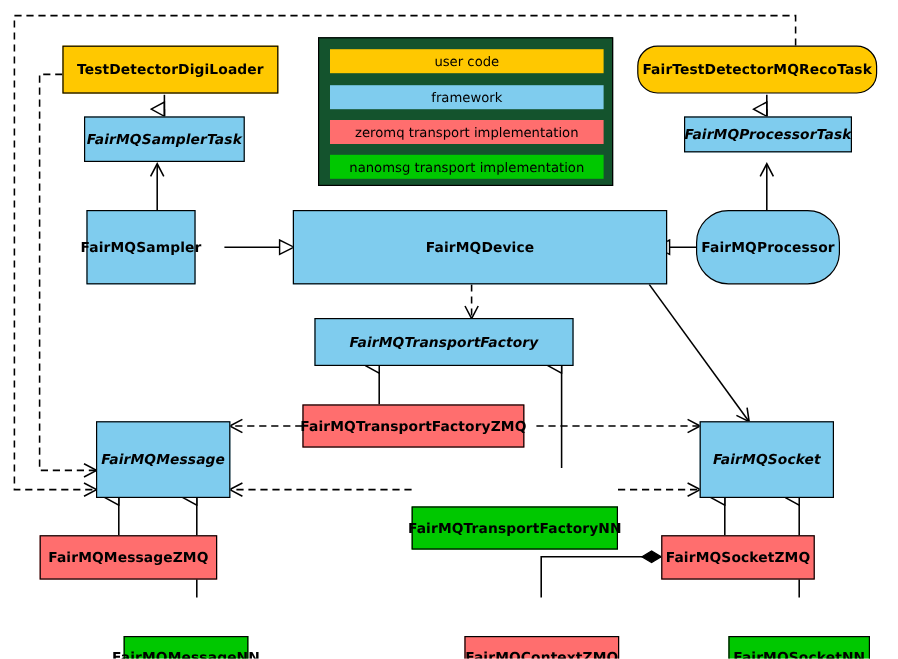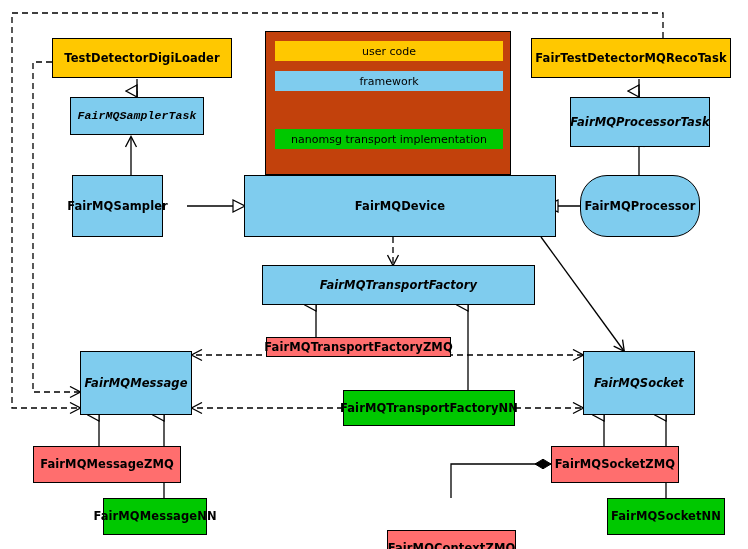--- a/index.html
+++ b/index.html
@@ -38,31 +38,31 @@
     color: #000000;
     line-height: 1.1;
     letter-spacing: 0.1px;
   }
   .node.italic {
     font-style: italic;
   }
   .usercode   { background: #FFC800; }
   .framework  { background: #7FCCEE; }
   .zeromq     { background: #FF6E6E; }
-  .nanomsg    { background: #00C800; }
+  .nanomsg    { background: #00C800; margin-top: 32px; }
 
   #legend-box {
     position: absolute;
     left: 265px;
     top: 31px;
     width: 246px;
-    height: 144px;
+    height: 124px;
     box-sizing: border-box;
     border: 1.6px solid #000000;
-    background: #c2410c;
+    background: #14532d;
   }
   .legend-row {
     position: absolute;
     left: 9px;
     width: 228px;
     height: 20px;
     font-size: 11px;
     font-weight: normal;
     font-style: normal;
     color: #000000;
@@ -149,58 +149,61 @@
     </g>
   </svg>
 
   <div id="legend-box">
     <div class="legend-row r0" style="background:#FFC800;">
       <span>user code</span>
     </div>
     <div class="legend-row r1" style="background:#7FCCEE;">
       <span>framework</span>
     </div>
+    <div class="legend-row r2" style="background:#FF6E6E;">
+      <span>zeromq transport implementation</span>
+    </div>
     <div class="legend-row r3" style="background:#00C800;">
       <span>nanomsg transport implementation</span>
     </div>
   </div>
 
   <div class="node usercode" style="left:52px; top:38px; width:180px; height:40px;">
     <span>TestDetectorDigiLoader</span>
   </div>
 
-  <div class="node usercode" style="left:531px; top:38px; width:200px; height:40px;">
+  <div class="node usercode" style="left:531px; top:38px; width:200px; height:40px;border-radius:17px;">
     <span>FairTestDetectorMQRecoTask</span>
   </div>
 
-  <div class="node framework italic" style="left:70px; top:97px; width:134px; height:38px;font-family:Liberation Mono, monospace;">
+  <div class="node framework italic" style="left:70px; top:97px; width:134px; height:38px;">
     <span>FairMQSamplerTask</span>
   </div>
 
-  <div class="node framework italic" style="left:570px; top:97px; width:140px; height:50px;">
+  <div class="node framework italic" style="left:570px; top:97px; width:140px; height:30px;">
     <span>FairMQProcessorTask</span>
   </div>
 
   <div class="node framework" style="left:72px; top:175px; width:91px; height:62px;">
     <span>FairMQSampler</span>
   </div>
 
   <div class="node framework" style="left:244px; top:175px; width:312px; height:62px;">
     <span>FairMQDevice</span>
   </div>
 
   <div class="node framework" style="left:580px; top:175px; width:120px; height:62px;border-radius:27px;">
     <span>FairMQProcessor</span>
   </div>
 
-  <div class="node framework italic" style="left:262px; top:265px; width:273px; height:40px;">
+  <div class="node framework italic" style="left:262px; top:265px; width:216px; height:40px;">
     <span>FairMQTransportFactory</span>
   </div>
 
-  <div class="node zeromq" style="left:266px; top:337px; width:185px; height:20px;">
+  <div class="node zeromq" style="left:252px; top:337px; width:185px; height:36px;">
     <span>FairMQTransportFactoryZMQ</span>
   </div>
 
   <div class="node nanomsg" style="left:343px; top:390px; width:172px; height:36px;">
     <span>FairMQTransportFactoryNN</span>
   </div>
 
   <div class="node framework italic" style="left:80px; top:351px; width:112px; height:64px;">
     <span>FairMQMessage</span>
   </div>

